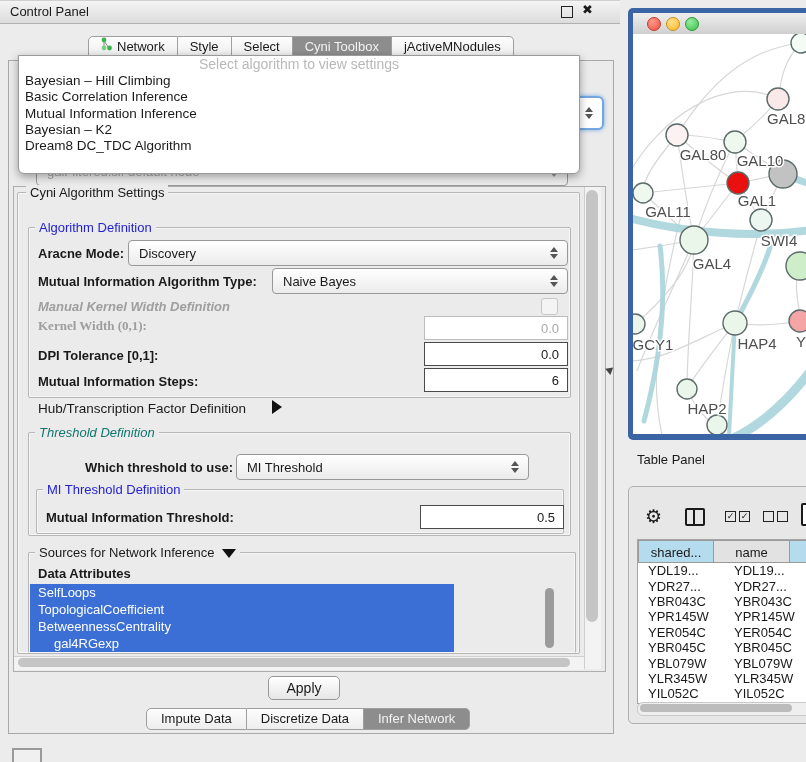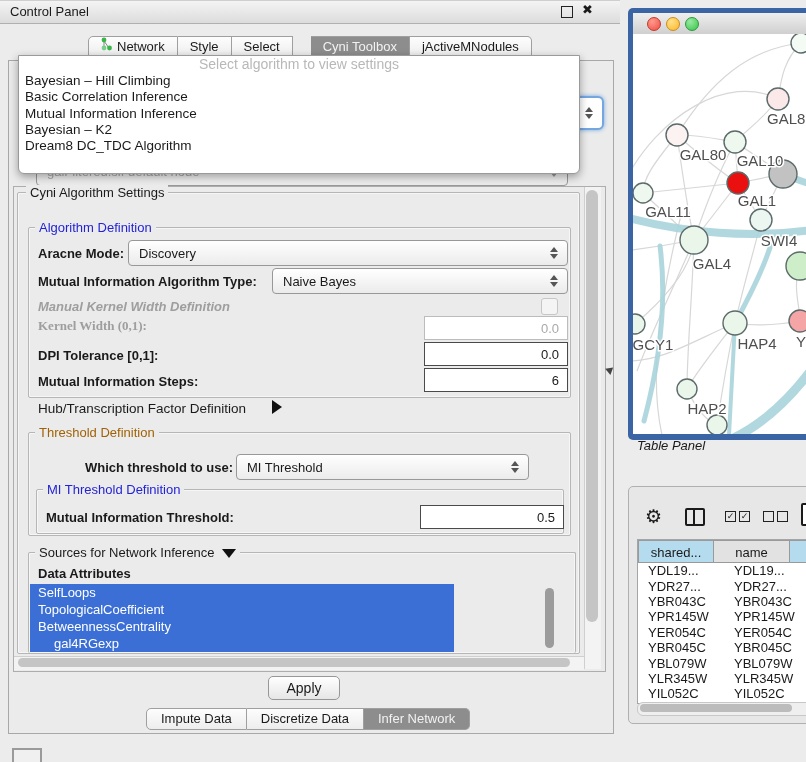--- a/index.html
+++ b/index.html
@@ -6,21 +6,21 @@
   body{width:806px;height:762px;position:relative;overflow:hidden;background:#ececec;
        font-family:"Liberation Sans","DejaVu Sans",sans-serif;font-size:13px;color:#1a1a1a;}
   .abs{position:absolute;}
   
   .titlebar{background:linear-gradient(#f4f4f4,#dcdcdc);border-bottom:1px solid #b0b0b0;border-top:1px solid #cfcfcf;}
   .panel{background:#ebebeb;border:1px solid #a8a8a8;}
   .tab{height:20px;line-height:20px;padding:0 12px;background:linear-gradient(#fdfdfd,#ededed);
        border:1px solid #9f9f9f;border-left:none;font-size:13px;display:flex;align-items:flex-start;gap:4px;}
   .tab:first-child{border-left:1px solid #9f9f9f;border-top-left-radius:5px;}
   .tab:last-child{border-top-right-radius:5px;}
-  .tab.sel{background:#8d8d8d;color:#f2f2f2;margin-left:18px;}
+  .tab.sel{background:#8d8d8d;color:#f2f2f2;}
   .popup{background:#ffffff;border:1px solid #9a9a9a;border-radius:0 0 6px 6px;
          box-shadow:0 3px 8px rgba(0,0,0,.35);}
   .pitem{height:16.3px;line-height:16.3px;padding-left:6px;font-size:13.5px;white-space:nowrap;}
   .grp{border:1px solid #b6b6b6;border-radius:2px;box-shadow:inset 0 0 0 1px #f6f6f6;}
   .leg{position:absolute;top:-8px;background:#ebebeb;padding:0 4px;font-size:13px;white-space:nowrap;}
   .combo{position:absolute;background:linear-gradient(#ffffff,#ebebeb);border:1px solid #989898;
          border-radius:4px;display:flex;align-items:center;font-size:13px;}
   .combo .ctext{flex:1;padding-left:10px;}
   .spin{width:18px;display:flex;flex-direction:column;align-items:center;gap:2px;margin-right:4px;}
   .tri-up{width:0;height:0;border-left:4px solid transparent;border-right:4px solid transparent;border-bottom:5px solid #555;}
@@ -139,21 +139,21 @@
   </div>
 <span class="blab" style="left:38px;top:374px;">Mutual Information Steps:</span>
 <div class="field" style="left:424px;top:368px;width:134px;height:22px;">
     <span>6</span>
   </div>
 
 <span class="abs" style="left:38px;top:401px;font-size:13.5px;">Hub/Transcription Factor Definition</span>
 <span class="abs" style="left:272px;top:400px;width:0;height:0;border-top:7px solid transparent;border-bottom:7px solid transparent;border-left:10px solid #111;"></span>
 
 <div class="abs grp" style="left:28px;top:432px;width:541px;height:102px;">
-  <span class="leg" style="left:6px;color:#a16207;">Threshold Definition</span>
+  <span class="leg" style="left:6px;color:#0f766e;font-style:italic;">Threshold Definition</span>
 </div>
 <span class="blab" style="left:85px;top:460px;">Which threshold to use:</span>
 <div class="combo" style="left:236px;top:454px;width:291px;height:24px;">
   <span class="ctext">MI Threshold</span>
   <span class="spin">
       <span class="tri-up"></span>
       <span class="tri-dn"></span>
     </span>
 </div>
 <div class="abs grp" style="left:36px;top:489px;width:526px;height:43px;">
@@ -264,21 +264,21 @@
         <text x="146" y="212" text-anchor="middle" font-size="15" fill="#4f4f4f" paint-order="stroke" stroke="#ffffff" stroke-width="3">SWI4</text>
         <text x="79" y="235" text-anchor="middle" font-size="15" fill="#4f4f4f" paint-order="stroke" stroke="#ffffff" stroke-width="3">GAL4</text>
         <text x="20" y="316" text-anchor="middle" font-size="15" fill="#4f4f4f" paint-order="stroke" stroke="#ffffff" stroke-width="3">GCY1</text>
         <text x="124" y="315" text-anchor="middle" font-size="15" fill="#4f4f4f" paint-order="stroke" stroke="#ffffff" stroke-width="3">HAP4</text>
         <text x="163" y="313" text-anchor="start" font-size="15" fill="#4f4f4f" paint-order="stroke" stroke="#ffffff" stroke-width="3">Y</text>
         <text x="74" y="380" text-anchor="middle" font-size="15" fill="#4f4f4f" paint-order="stroke" stroke="#ffffff" stroke-width="3">HAP2</text>
       </svg>
   </div>
 </div>
 
-<span class="abs" style="left:637px;top:438px;font-size:13px;font-style:italic;">Table Panel</span>
+<span class="abs" style="left:637px;top:452px;font-size:13px;">Table Panel</span>
 <div class="abs" style="left:628px;top:486px;width:190px;height:236px;background:#e7e7e7;border:1px solid #b0b0b0;border-radius:5px;">
 
   <span style="position:absolute;left:16px;top:18px;font-size:19px;color:#1a1a1a;font-family:'DejaVu Sans',sans-serif;">⚙</span>
   <span style="position:absolute;left:56px;top:21px;width:16px;height:14px;border:2px solid #1a1a1a;border-radius:2px;">
     <span style="position:absolute;left:6px;top:0;width:2px;height:14px;background:#1a1a1a;"></span>
   </span>
   <span style="position:absolute;left:96px;top:24px;display:flex;gap:3px;">
     <span style="width:9px;height:9px;border:1.5px solid #222;font-size:9px;line-height:9px;text-align:center;">✓</span>
     <span style="width:9px;height:9px;border:1.5px solid #222;font-size:9px;line-height:9px;text-align:center;">✓</span>
   </span>

